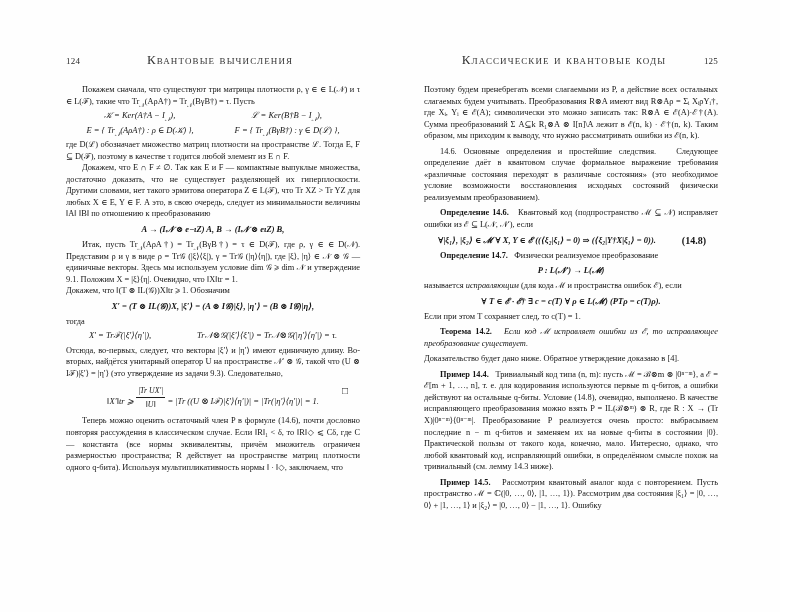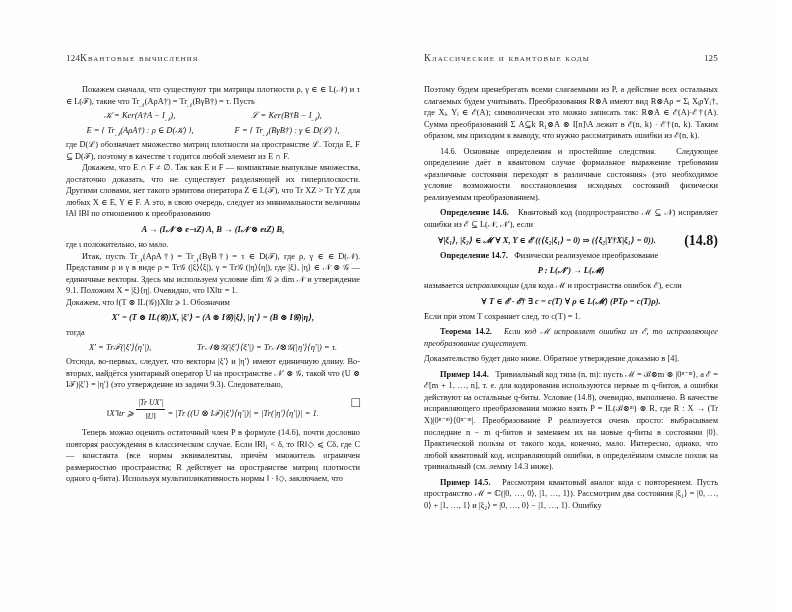--- a/index.html
+++ b/index.html
@@ -42,24 +42,24 @@
   .runhead.left  { justify-content: flex-start; }
   .runhead.right { justify-content: flex-end; }
   .folio {
     font-family: "Liberation Serif", serif;
     font-size: 9px;
     letter-spacing: 0.2px;
     color: #2c2c2c;
   }
   .runtitle {
     flex: 1;
-    text-align: left;
+    text-align: center;
     font-variant: small-caps;
     letter-spacing: 1.1px;
-    font-size: 10px;
+    font-size: 13px;
     color: #333;
     text-transform: lowercase;
   }
   .runtitle::first-letter { text-transform: uppercase; }
 
   
   .body {
     font-size: 8.35px;
     line-height: 11.55px;
     text-align: justify;
@@ -82,23 +82,23 @@
     margin: 4.5px 0;
     text-align: center;
     font-style: italic;
     font-size: 8.5px;
     line-height: 13px;
     position: relative;
   }
   .dmath.tight { margin: 3px 0; font-weight: bold; }
   .eqno {
     position: absolute;
-    right: 0;
+    right: 12px;
     font-style: normal;
-    font-size: 14px;
+    font-size: 10px;
   }
   .mrow {
     display: inline-block;
   }
   .two-col-eq {
     display: flex;
     justify-content: space-around;
     align-items: baseline;
     font-style: italic;
     font-size: 8.5px;
@@ -164,21 +164,20 @@
       </div>
 
       <p class="cont">где D(ℒ) обозначает множество матриц плотности на пространстве ℒ. Тогда E, F ⊆ D(ℱ), поэтому в качестве τ годится любой элемент из E ∩ F.</p>
 
       <p class="par">Докажем, что E ∩ F ≠ ∅. Так как E и F — компактные выпуклые множества, достаточно доказать, что не существует разделяющей их гиперплоскости. Другими словами, нет такого эрмитова оператора Z ∈ L(ℱ), что Tr XZ &gt; Tr YZ для любых X ∈ E, Y ∈ F. А это, в свою очередь, следует из минимальности величины ‖A‖ ‖B‖ по отношению к преобразованию</p>
 
       <div class="dmath tight">
         <span class="mrow">A → (I𝒩 ⊗ e−ιZ) A,    B → (I𝒩 ⊗ eιZ) B,</span>
       </div>
 
-      <p class="cont">где ι положительно, но мало.</p>
 
       <p class="par">
         <span>Итак, пусть Tr</span><sub>𝒩</sub><span>(AρA†) = Tr</span><sub>𝒩</sub><span>(BγB†) = τ ∈ D(ℱ), где ρ, γ ∈ ∈ D(𝒩). Представим ρ и γ в виде ρ = Tr𝒢 (|ξ⟩⟨ξ|), γ = Tr𝒢 (|η⟩⟨η|), где |ξ⟩, |η⟩ ∈ 𝒩 ⊗ 𝒢 — единичные векторы. Здесь мы используем условие dim 𝒢 ⩾ dim 𝒩 и утверждение 9.1. Положим X = |ξ⟩⟨η|. Очевидно, что ‖X‖tr = 1.</span>
       </p>
 
       <p class="cont">Докажем, что ‖(T ⊗ IL(𝒢))X‖tr ⩾ 1. Обозначим</p>
 
       <div class="dmath tight">
         <span class="mrow">X′ = (T ⊗ IL(𝒢))X,      |ξ′⟩ = (A ⊗ I𝒢)|ξ⟩,     |η′⟩ = (B ⊗ I𝒢)|η⟩,</span>
       </div>

